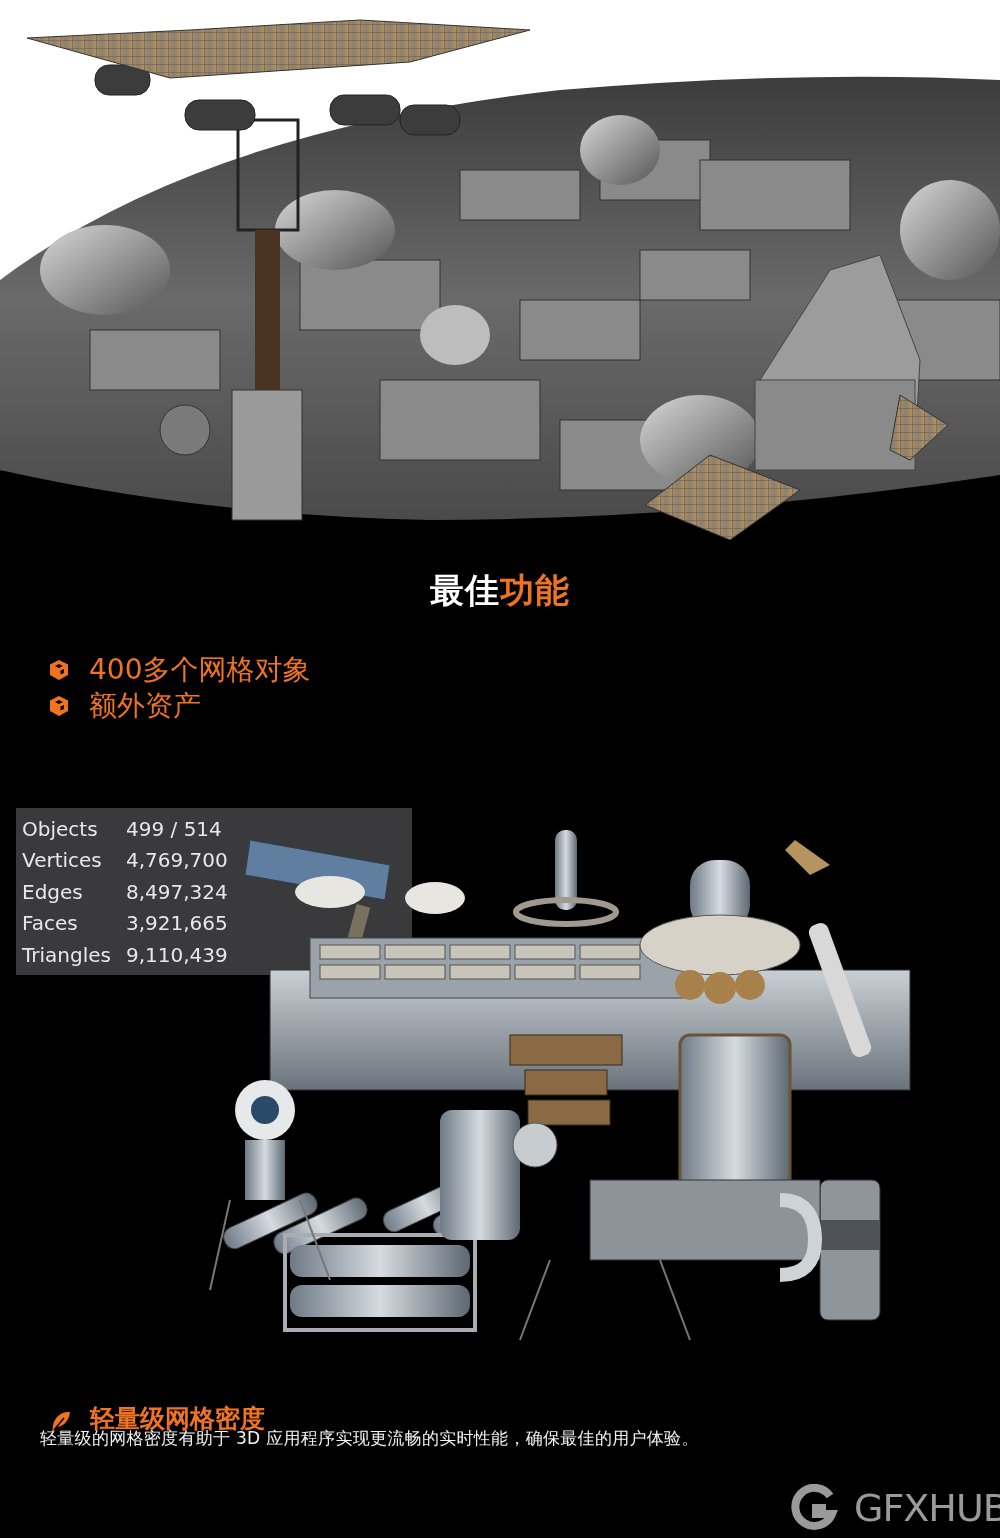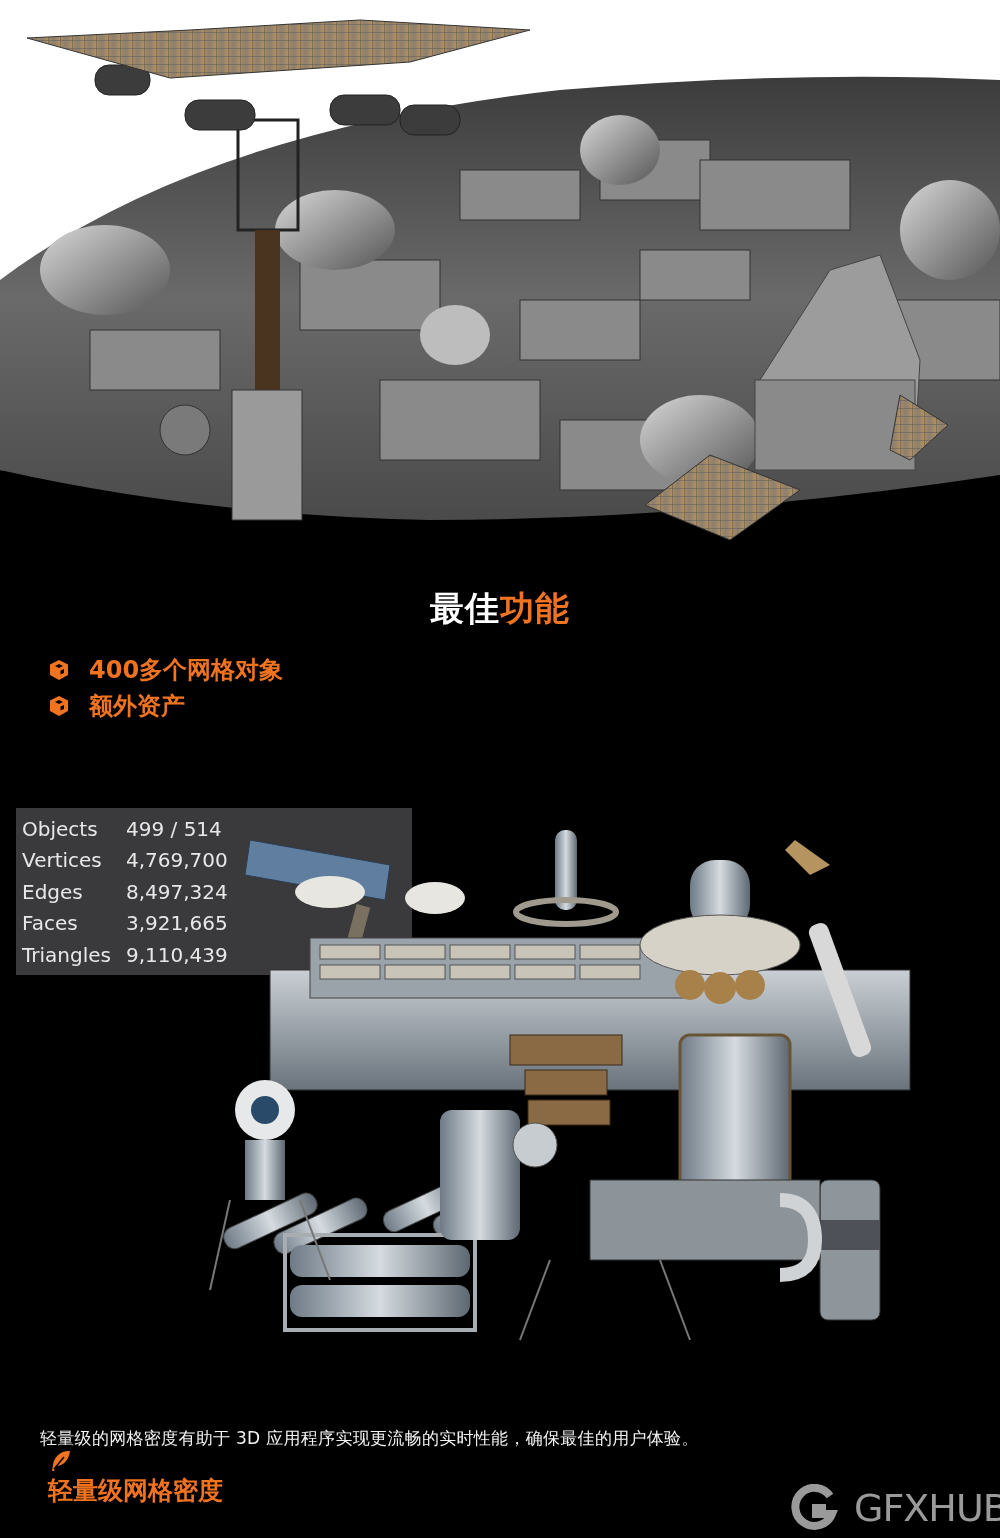--- a/index.html
+++ b/index.html
@@ -4,42 +4,42 @@
 <style>
   * { box-sizing: border-box; margin: 0; padding: 0; }
   html, body { width: 1000px; height: 1538px; background: #000; overflow: hidden; }
   body { position: relative; font-family: "DejaVu Sans", "Liberation Sans", sans-serif; color: #fff; }
 
   
   .hero { position: absolute; left: 0; top: 0; width: 1000px; height: 540px; background: #ffffff; overflow: hidden; }
   .hero-svg { position: absolute; left: 0; top: 0; width: 1000px; height: 540px; }
 
   
-  .section-title { position: absolute; top: 586px; left: 0; width: 1000px; text-align: center;
+  .section-title { position: absolute; top: 568px; left: 0; width: 1000px; text-align: center;
     font-size: 34px; font-weight: bold; letter-spacing: 1px; }
   .section-title .w { color: #ffffff; }
   .section-title .o { color: #f07420; }
 
   
   .features { position: absolute; top: 652px; left: 46px; }
   .feature { display: flex; align-items: center; height: 36px; }
   .feature .ico { width: 26px; height: 26px; margin-right: 17px; display: flex; align-items: center; justify-content: center; }
-  .feature .txt { color: #f07420; font-size: 24px; font-weight: bold; }
+  .feature .txt { color: #f07420; font-size: 28px; font-weight: normal; }
 
   
   .stats { position: absolute; left: 16px; top: 808px; width: 396px; height: 167px; background: #3a3a3d; padding: 5px 0 0 6px; }
   .stats-row { display: flex; height: 31.5px; align-items: center; font-size: 20px; color: #e8e8e8; }
   .stats-row .k { width: 104px; }
   .stats-row .v { }
 
   
   .station { position: absolute; left: 190px; top: 820px; width: 730px; height: 540px; }
 
   
-  .lw-head { position: absolute; left: 48px; top: 1448px; display: flex; align-items: flex-start; flex-direction: column; }
+  .lw-head { position: absolute; left: 48px; top: 1402px; display: flex; align-items: flex-end; }
   .lw-head .ico { width: 26px; height: 26px; margin-right: 16px; }
   .lw-head .txt { color: #f07420; font-size: 25px; font-weight: bold; }
   .lw-body { position: absolute; left: 40px; top: 1427px; font-size: 17px; color: #f2f2f2; letter-spacing: 0.3px; }
 
   
   .wm { position: absolute; left: 790px; top: 1484px; display: flex; align-items: center; color: #9a9a9a; }
   .wm .g { width: 48px; height: 48px; }
   .wm .brand { font-size: 38px; font-weight: normal; letter-spacing: -1px; margin-left: 16px; font-family: "DejaVu Sans", sans-serif; }
   .wm .tld { font-size: 16px; margin-left: 3px; margin-top: 14px; }
 </style>

